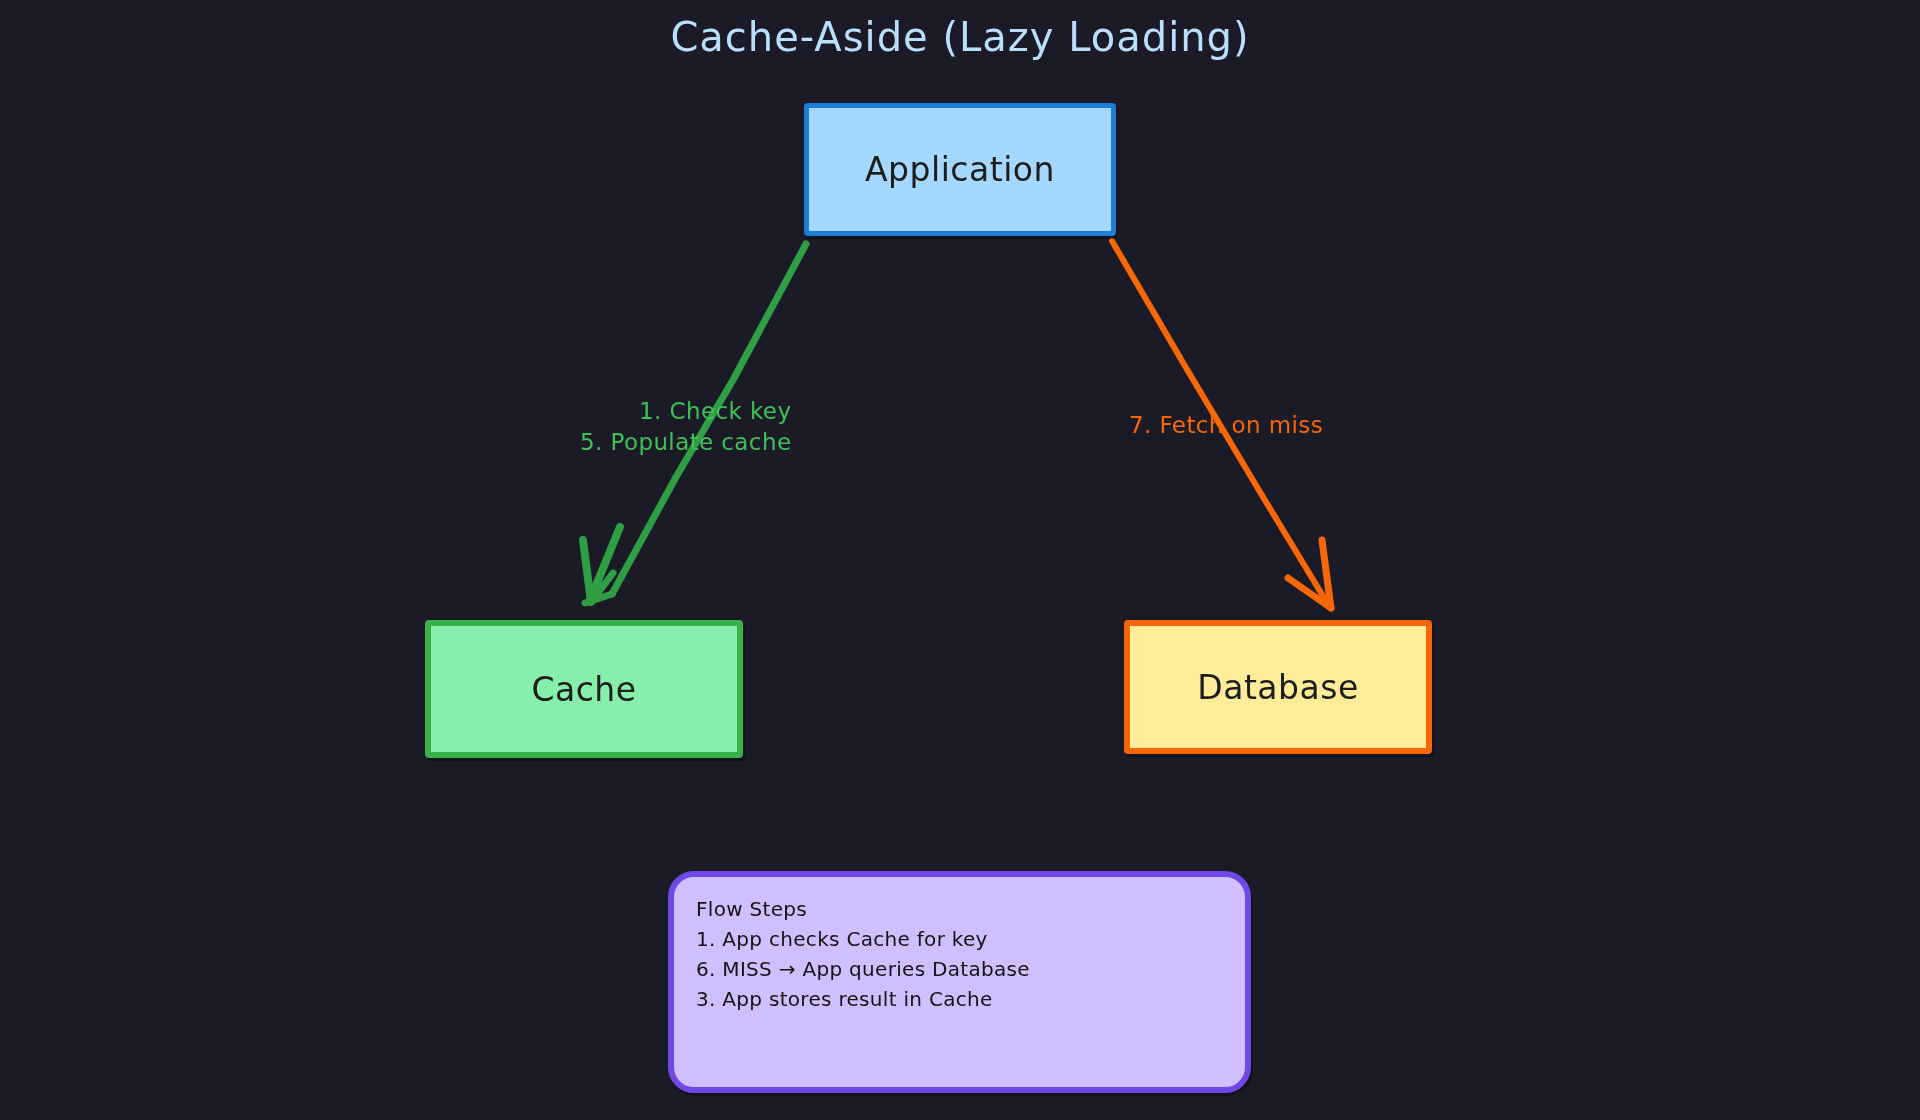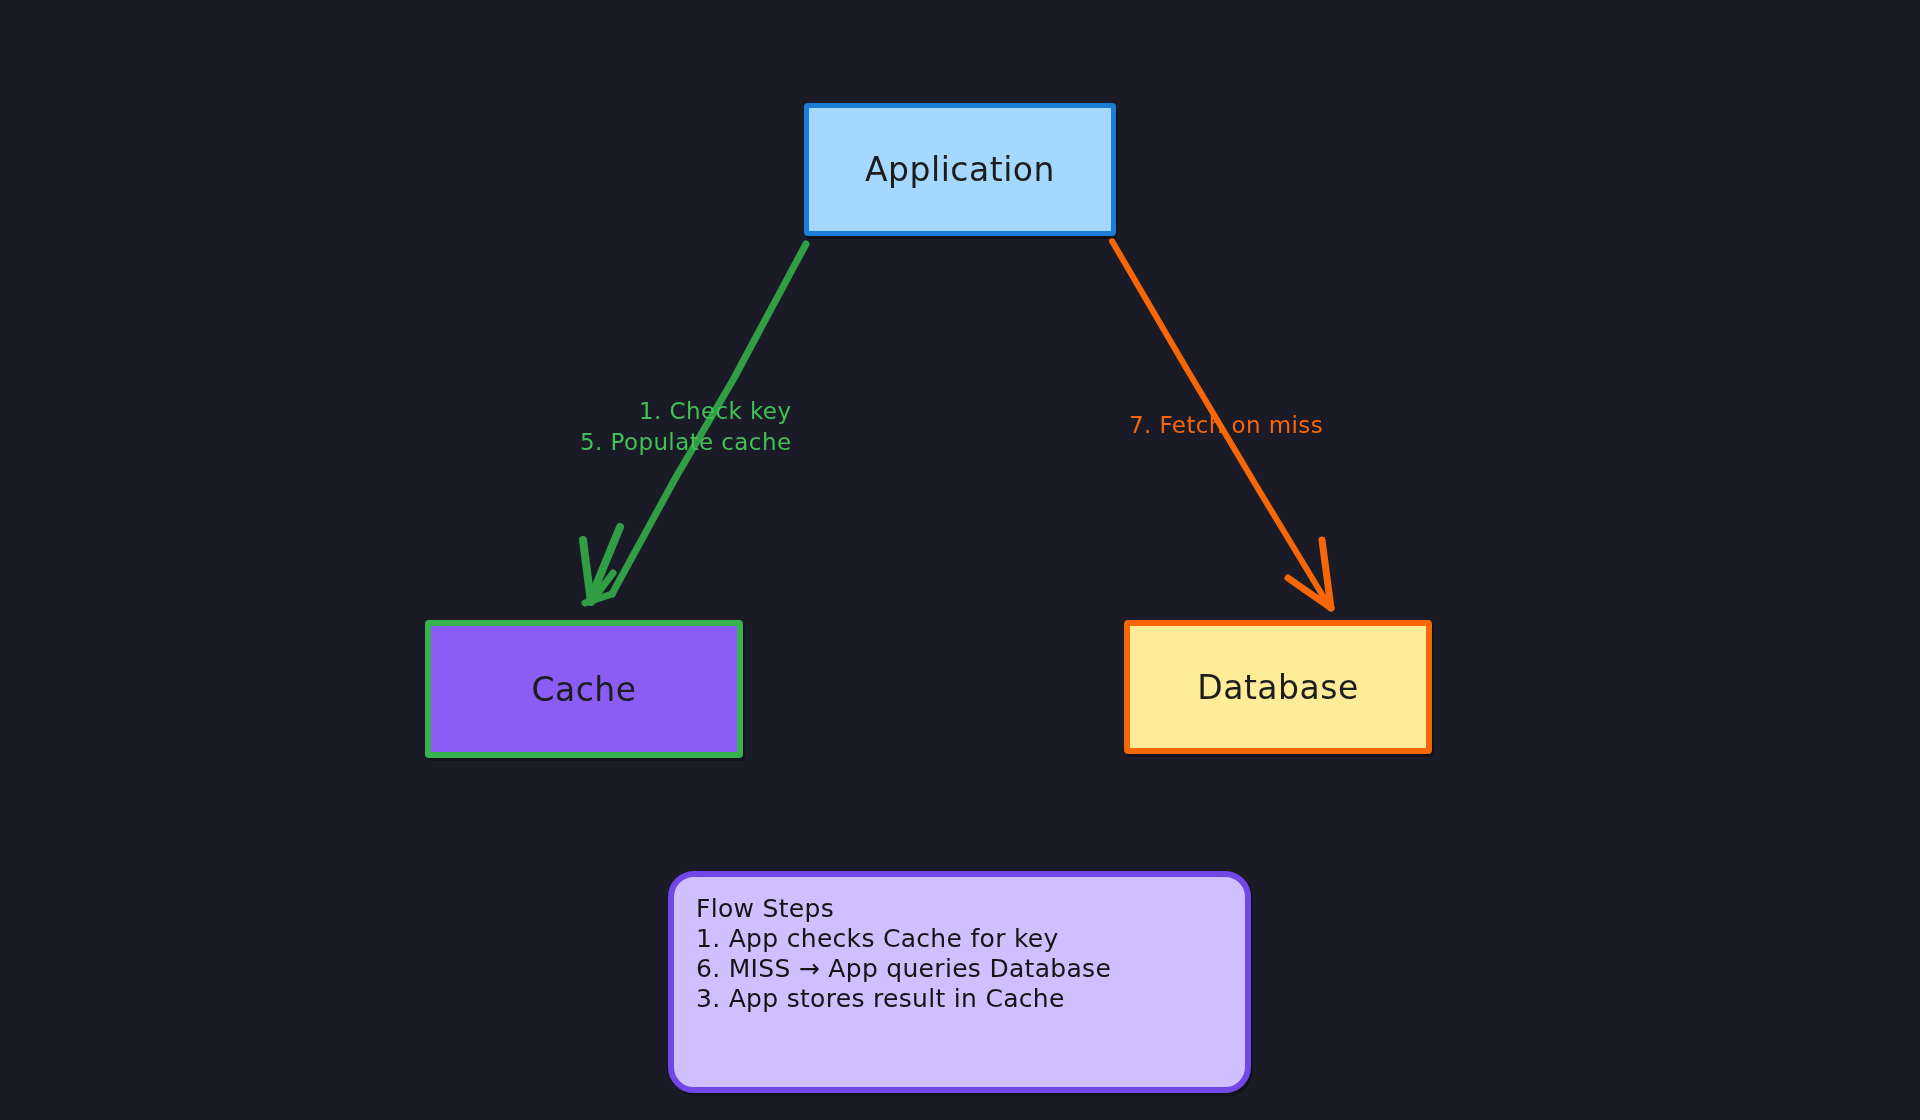--- a/index.html
+++ b/index.html
@@ -37,42 +37,42 @@
     white-space:nowrap;
   }
   #node-application {
     left:804px; top:103px; width:312px; height:133px;
     background:#a5d8ff;
     border-color:#1c7ed6;
     border-width:5px;
   }
   #node-cache {
     left:425px; top:620px; width:318px; height:138px;
-    background:#8b5cf6;
+    background:#86efac;
     border-color:#37b24d;
     border-width:6px;
   }
   #node-database {
     left:1124px; top:620px; width:308px; height:134px;
     background:#ffec99;
     border-color:#f76707;
     border-width:6px;
   }
   #node-flowsteps {
     left:668px; top:871px; width:583px; height:222px;
     background:#d0bfff;
     border-color:#7048e8;
     border-width:6px;
     border-radius:26px;
     display:block;
     padding:17px 22px 0 22px;
   }
   .flow-line {
     font-family:"DejaVu Sans", sans-serif;
-    font-size:25px;
+    font-size:20px;
     line-height:30px;
     color:#141414;
     white-space:nowrap;
     letter-spacing:0.3px;
   }
   #diagram-title {
     position:absolute;
     left:0; top:14px;
     width:1920px;
     text-align:center;
@@ -98,20 +98,21 @@
   #edge-label-db {
     left:1129px; top:410px;
     color:#f76707;
   }
 </style>
 </head>
 <body>
 
 <div id="canvas">
 
+  <div id="diagram-title">Cache-Aside (Lazy Loading)</div>
 
   <svg id="edges" viewBox="0 0 1920 1120">
 
     <g>
       <path d="M 806 244 L 733 380 L 676 477 L 612 594" stroke="#2f9e44" stroke-width="7" fill="none" stroke-linecap="round" stroke-linejoin="round"></path>
       <path d="M 612 594 L 585 603" stroke="#2f9e44" stroke-width="7" fill="none" stroke-linecap="round"></path>
 
       <path d="M 590 600 L 620 527" stroke="#2f9e44" stroke-width="8" fill="none" stroke-linecap="round"></path>
       <path d="M 590 600 L 590 600 L 556 600" stroke="#2f9e44" stroke-width="0" fill="none"></path>
       <path d="M 592 601 L 613 573" stroke="#2f9e44" stroke-width="7" fill="none" stroke-linecap="round"></path>

